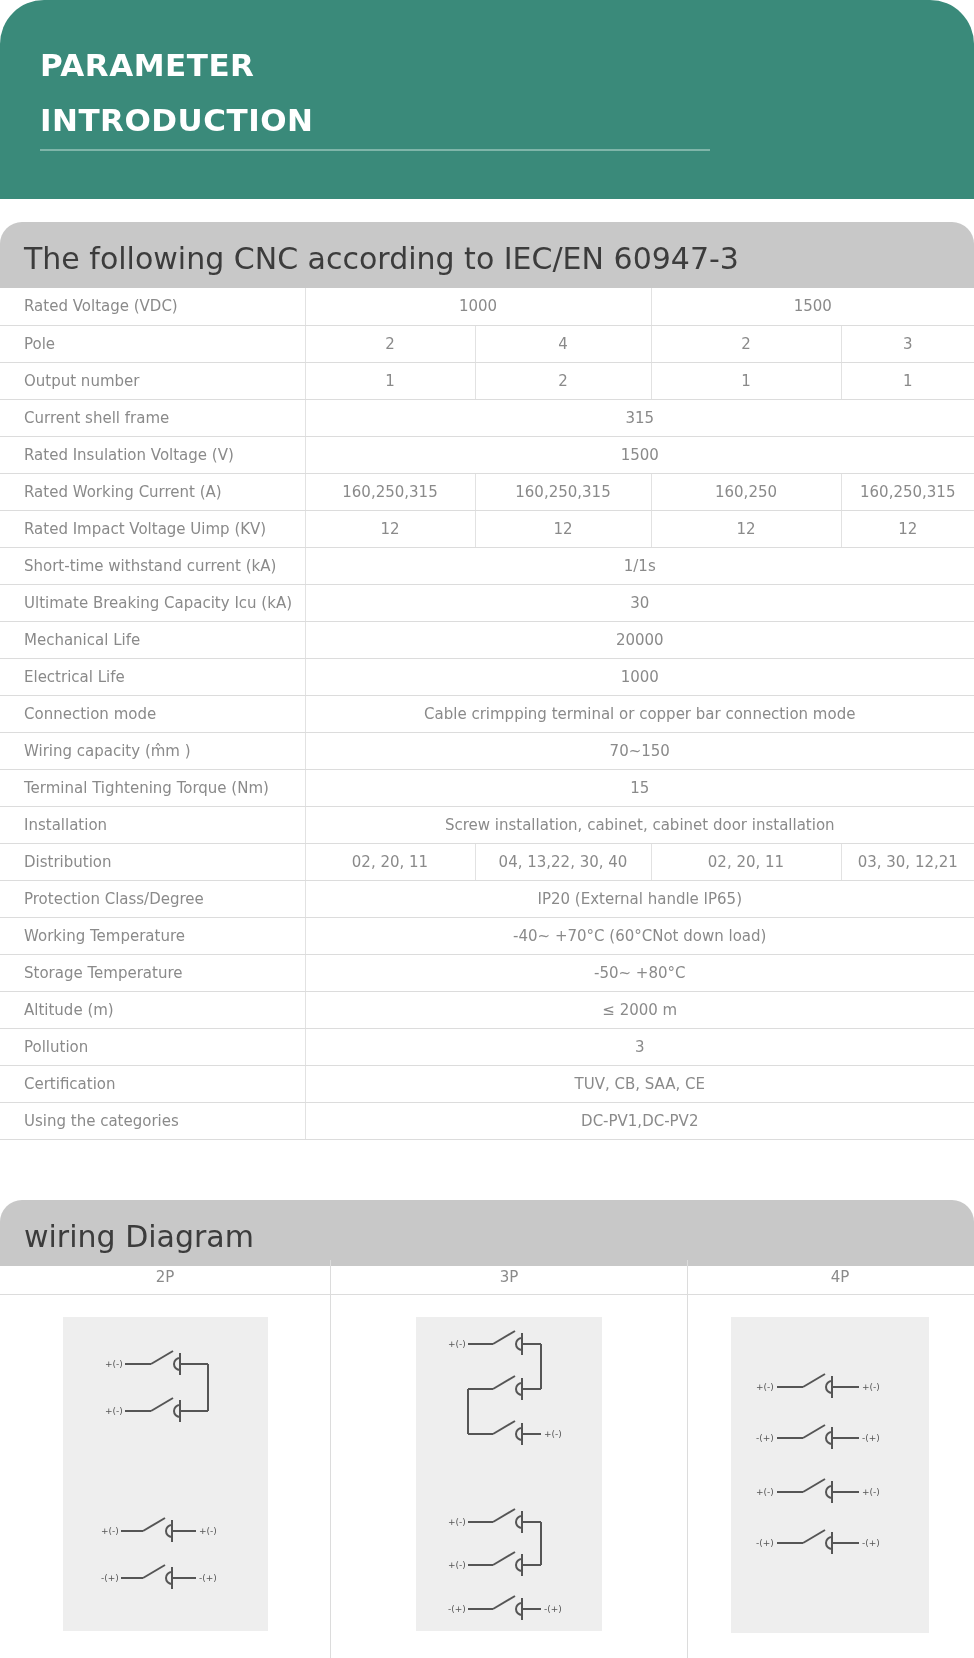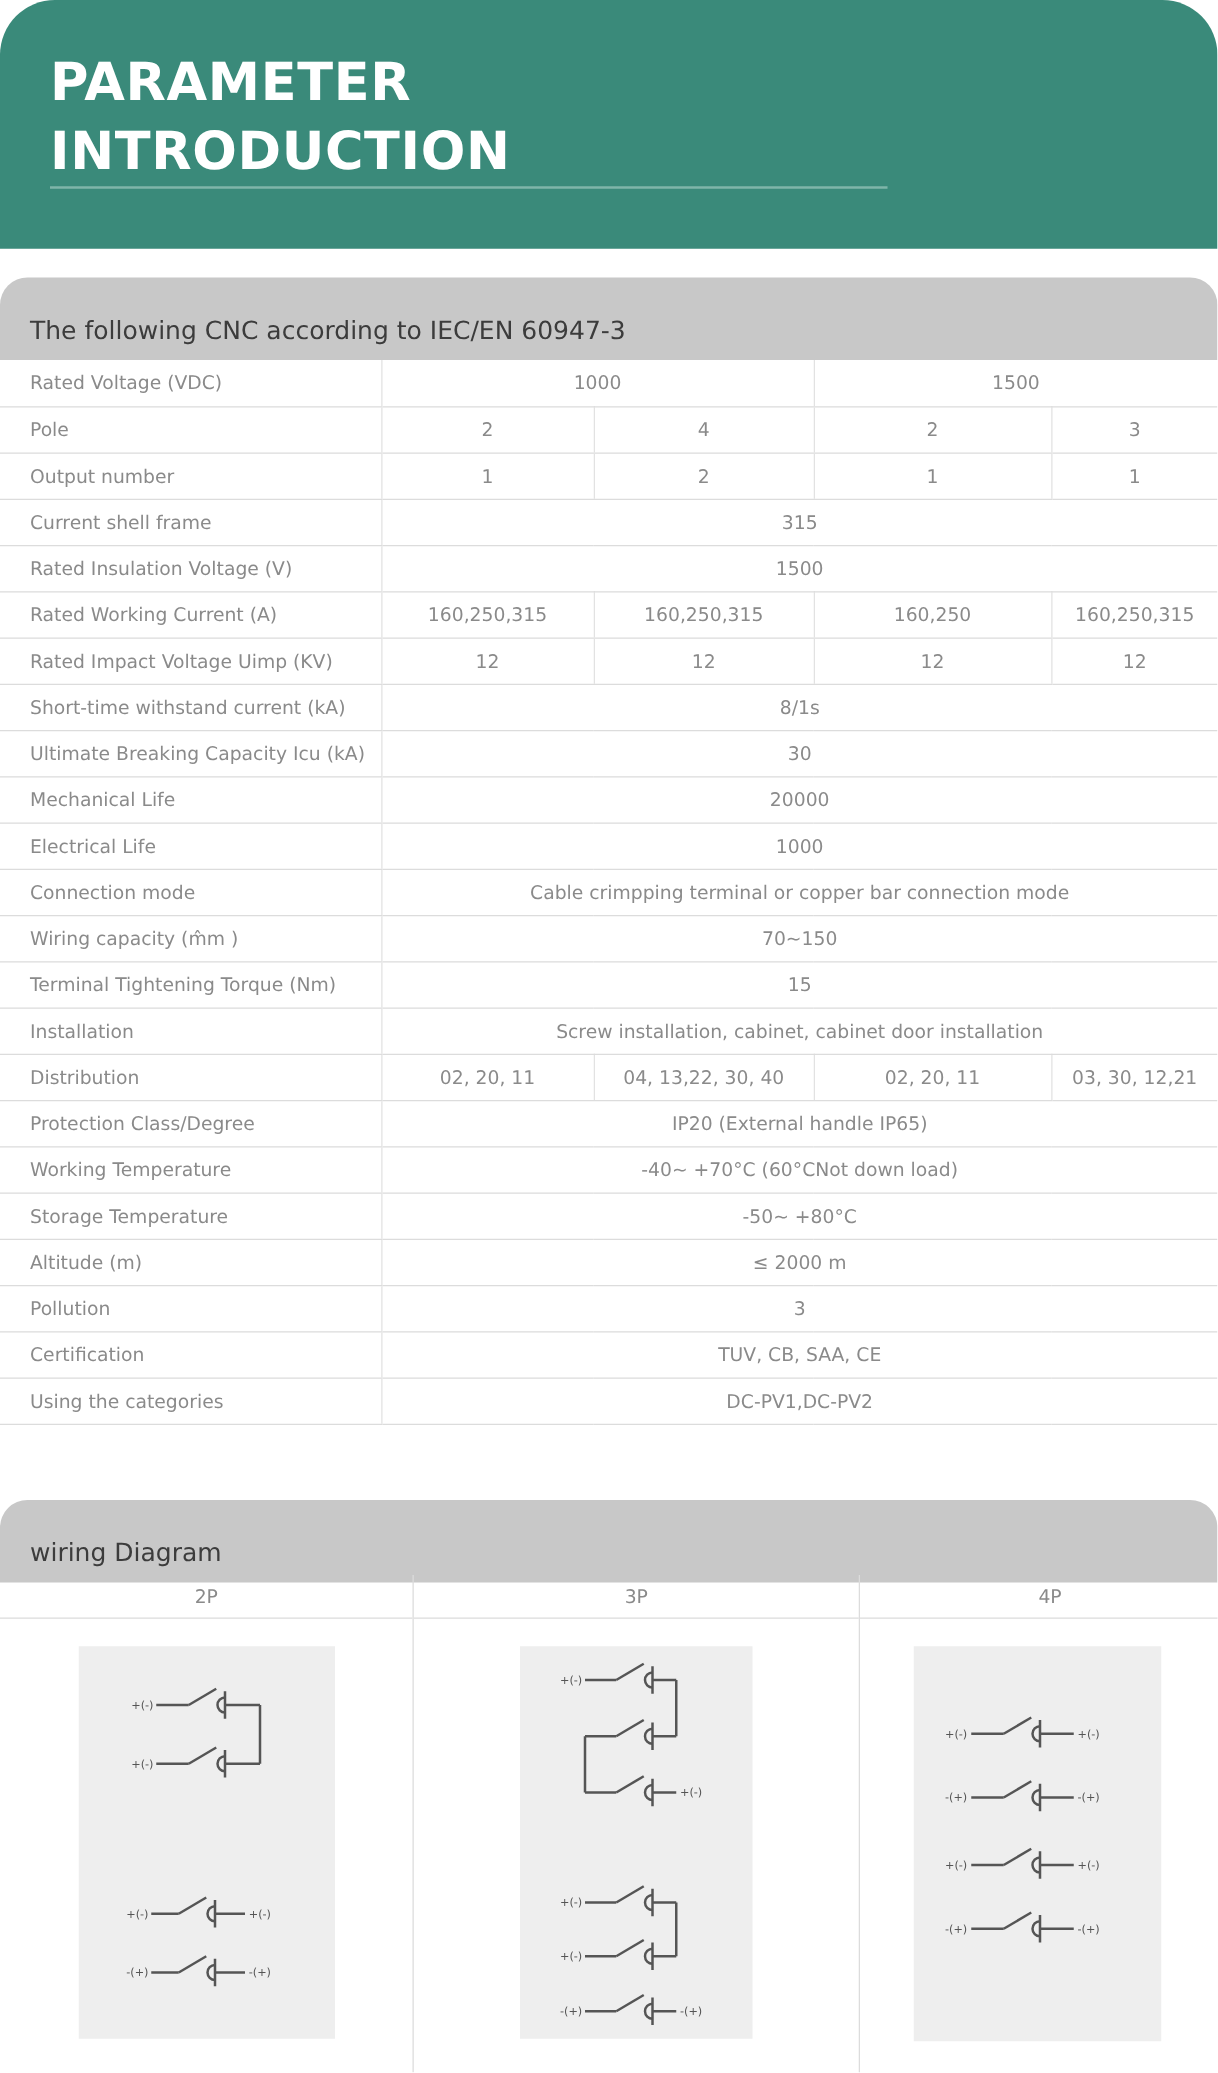--- a/index.html
+++ b/index.html
@@ -7,35 +7,35 @@
   body { font-family: "DejaVu Sans", sans-serif; color: #777; position: relative; height: 1658px; overflow: hidden; }
 
   .hero {
     position: absolute; left: 0; top: 0; width: 974px; height: 199px;
     background: #3a8a7a;
     border-top-left-radius: 44px; border-top-right-radius: 44px;
   }
   .hero-title {
     position: absolute; left: 40px; top: 38px;
     color: #fff; font-family: "DejaVu Sans", sans-serif; font-weight: bold;
-    font-size: 42px; line-height: 55px; letter-spacing: 0.5px;
+    font-size: 31px; line-height: 55px; letter-spacing: 0.5px;
   }
   .hero-line {
     position: absolute; left: 40px; top: 149px; width: 670px; height: 2px;
     background: #7fb5a9;
   }
 
   .section-head {
     position: absolute; left: 0; width: 974px; height: 66px;
     background: #c8c8c8;
     border-top-left-radius: 22px; border-top-right-radius: 22px;
   }
   .section-head span {
     position: absolute; left: 24px; bottom: 12px;
-    font-size: 20px; color: #3c3c3c; font-family: "DejaVu Sans", sans-serif;
+    font-size: 30px; color: #3c3c3c; font-family: "DejaVu Sans", sans-serif;
   }
 
   table.spec {
     position: absolute; left: 0; top: 288px; width: 974px;
     border-collapse: collapse; table-layout: fixed;
   }
   table.spec td {
     height: 37px; font-size: 15px; color: #8a8a8a;
     border-bottom: 1.5px solid #dcdcdc; text-align: center;
     border-left: 1px solid #e2e2e2;
@@ -118,21 +118,21 @@
       </tr>
       <tr>
         <td class="label">Rated Impact Voltage Uimp (KV)</td>
         <td>12</td>
         <td>12</td>
         <td>12</td>
         <td>12</td>
       </tr>
       <tr>
         <td class="label">Short-time withstand current (kA)</td>
-        <td colspan="4">8/1s</td>
+        <td colspan="4">1/1s</td>
       </tr>
       <tr>
         <td class="label">Ultimate Breaking Capacity Icu (kA)</td>
         <td colspan="4">30</td>
       </tr>
       <tr>
         <td class="label">Mechanical Life</td>
         <td colspan="4">20000</td>
       </tr>
       <tr>

